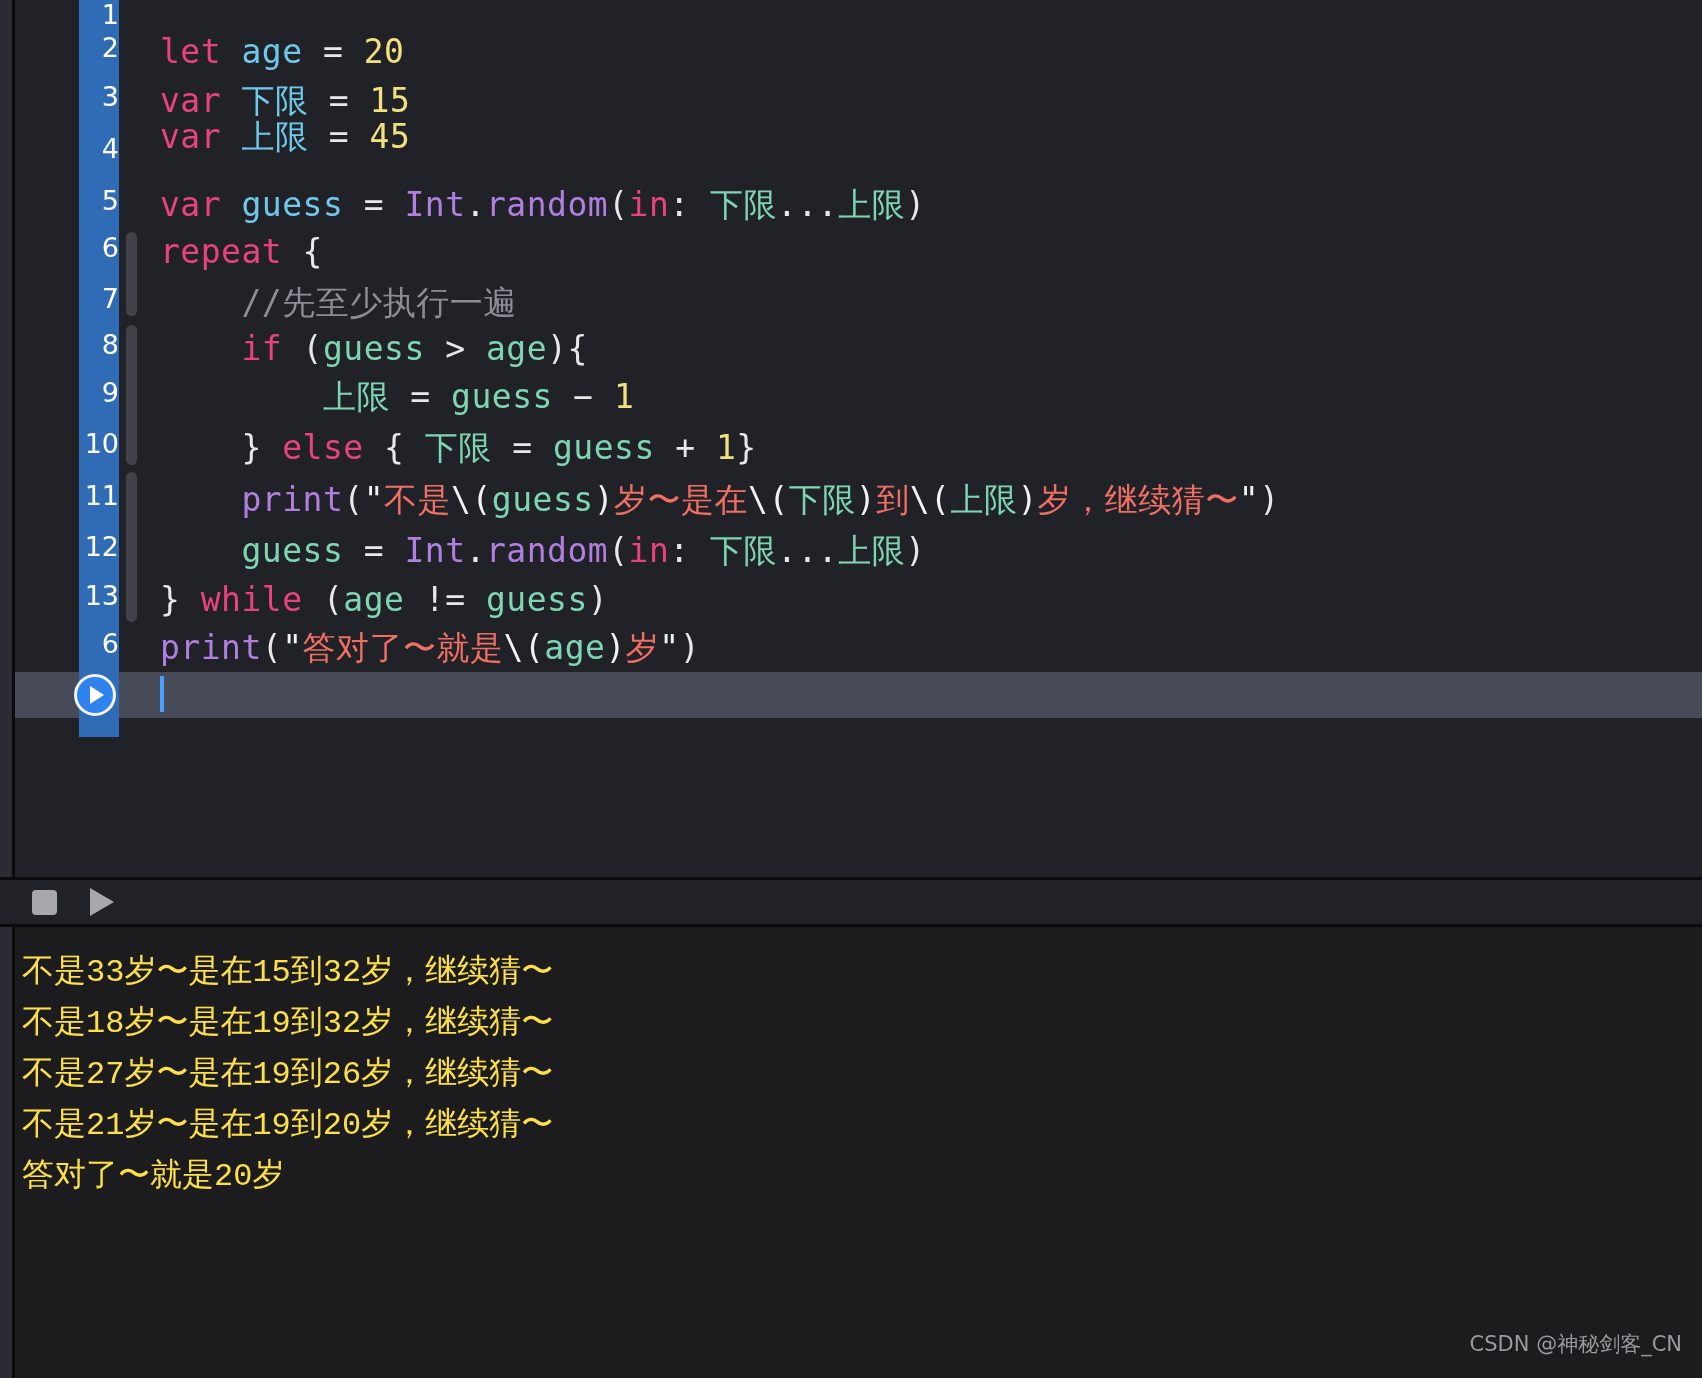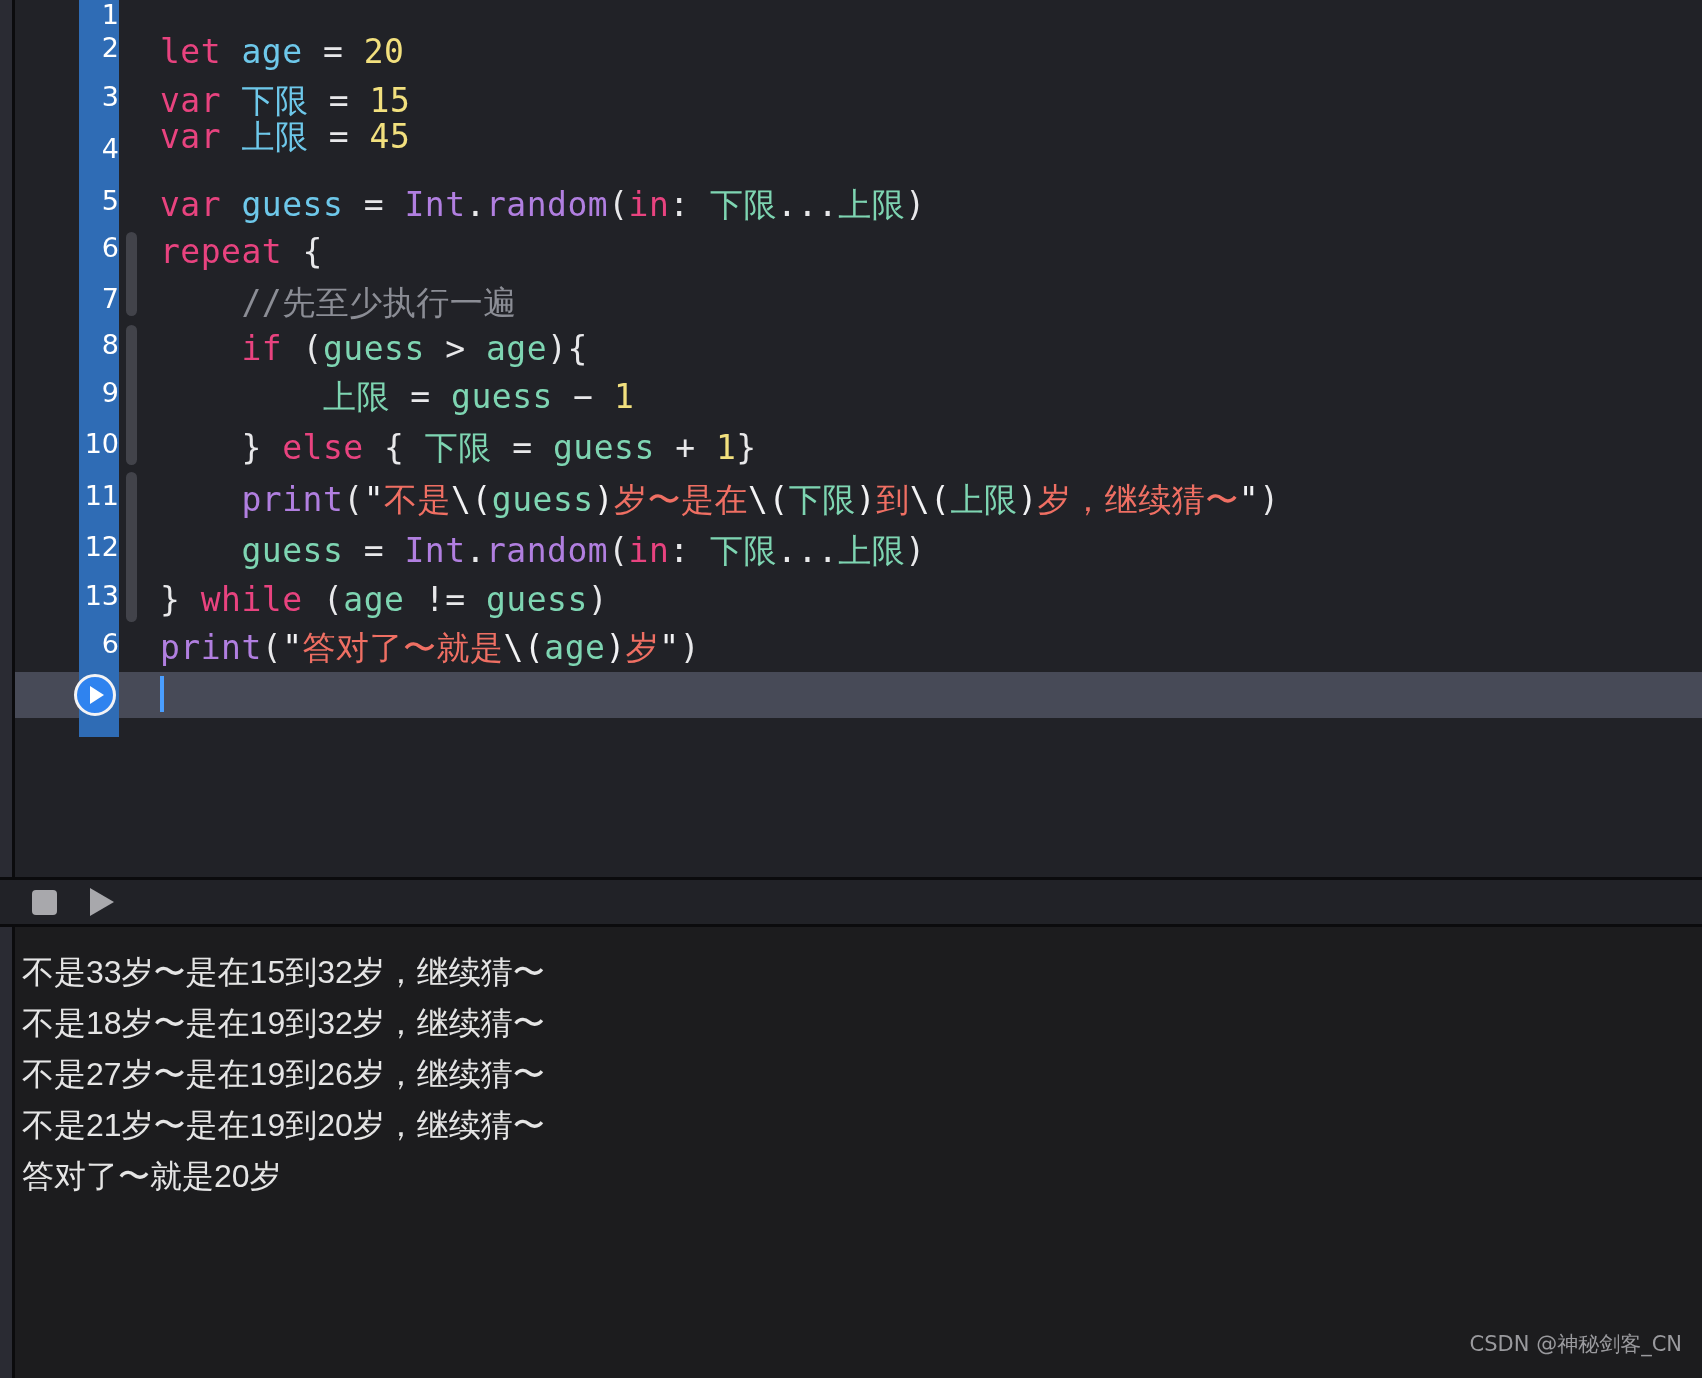--- a/index.html
+++ b/index.html
@@ -161,22 +161,22 @@
 
   
   .console-out {
     position: relative;
     flex: 1;
     background: #1c1c1e;
     padding: 20px 0 0 22px;
     overflow: hidden;
   }
   .out-line {
-    color: #e5e5e5;
-    font-family: Liberation Sans, sans-serif;
+    color: #fde047;
+    font-family: Liberation Mono, monospace;
     font-size: 32px;
     line-height: 51px;
     white-space: pre;
   }
   .console-left-edge {
     position: absolute;
     left: 12px; top: 0;
     width: 3px; height: 100%;
     background: #0b0b0d;
   }

